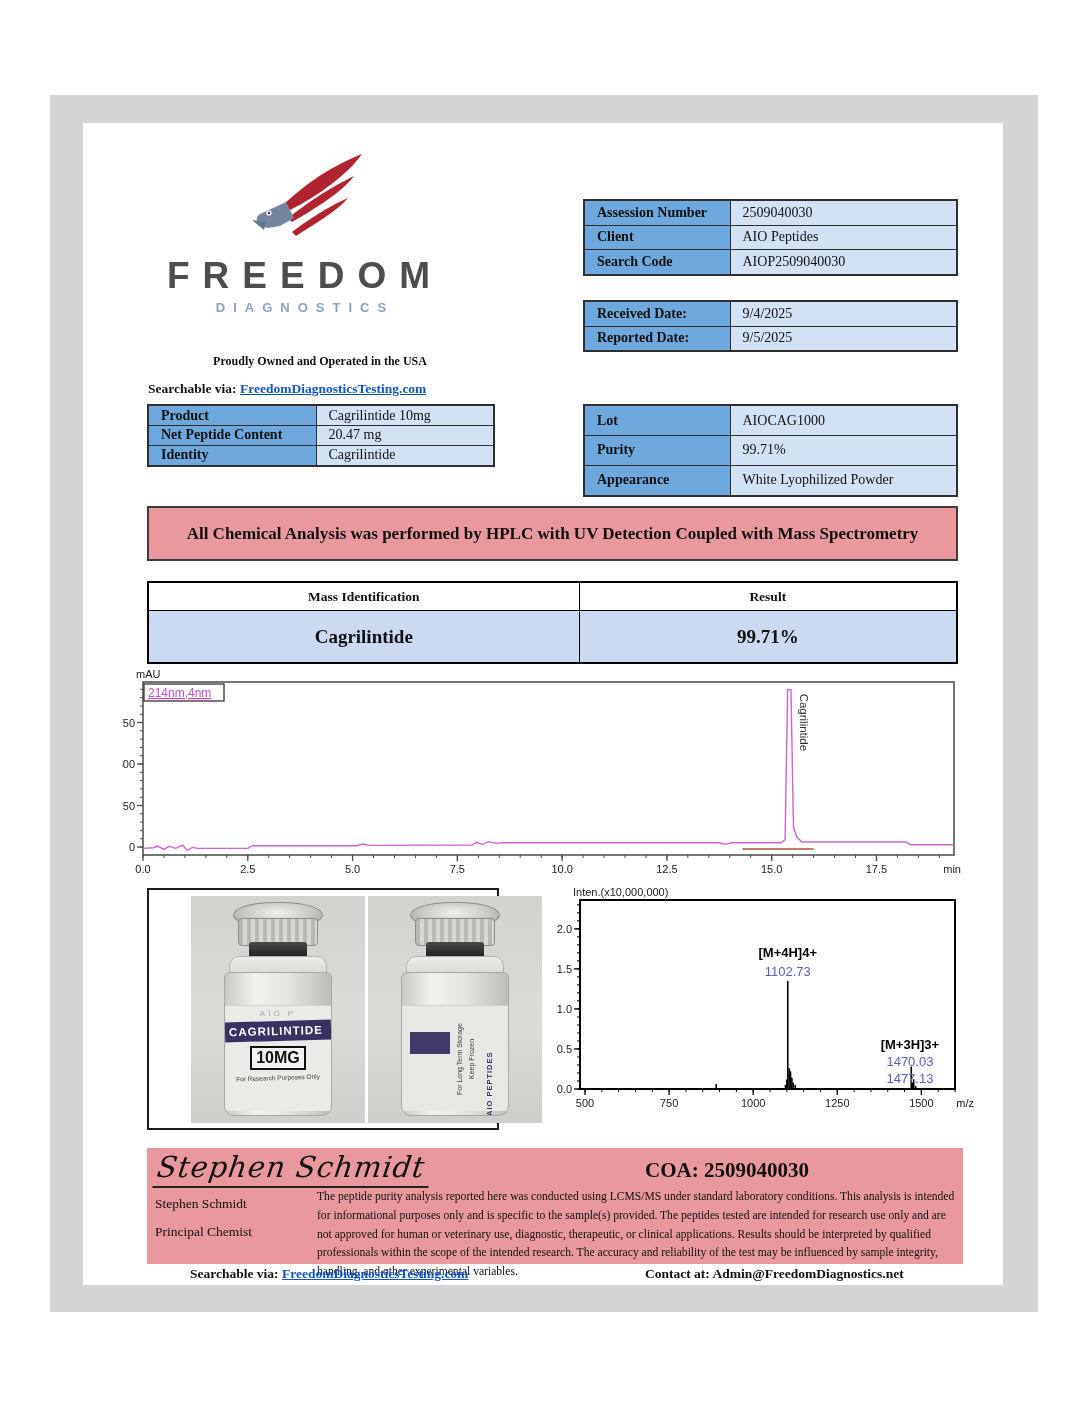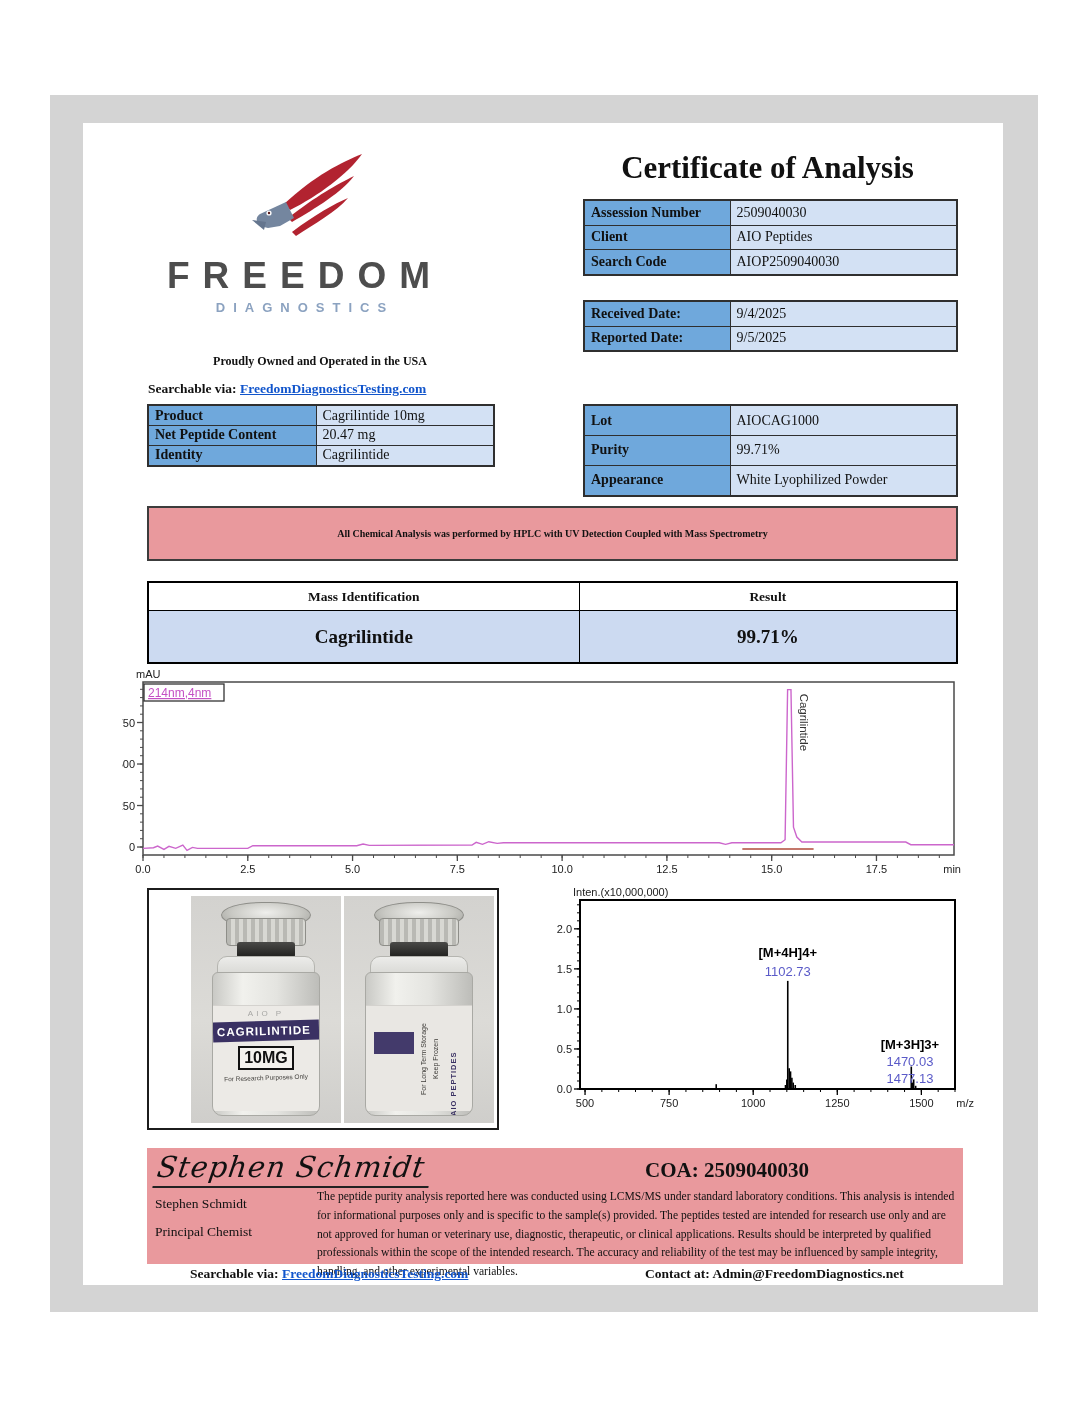--- a/index.html
+++ b/index.html
@@ -14,38 +14,38 @@
          font-size:37px;letter-spacing:13px;text-align:center;white-space:nowrap;}
   .brand-sub{font-family:"Liberation Sans",sans-serif;font-weight:bold;color:#8ba2c0;
          font-size:13px;letter-spacing:8px;text-align:center;white-space:nowrap;}
   .tagline{font-weight:bold;font-size:12px;text-align:center;}
   .searchrow{font-weight:bold;font-size:13.5px;}
   a.link{color:#1155cc;text-decoration:underline;font-weight:bold;}
 
   .doc-title{font-weight:bold;font-size:31px;text-align:center;white-space:nowrap;}
 
   table.kv{border-collapse:collapse;width:100%;height:100%;table-layout:fixed;}
-  table.kv td{border:1px solid #2f2f2f;padding:1px 6px;font-size:14px;vertical-align:middle;}
+  table.kv td{border:1px solid #2f2f2f;padding:1px 12px;font-size:14px;vertical-align:middle;}
   table.kv{border:2px solid #2f2f2f;}
   td.k{background:#6fa8dc;font-weight:bold;}
   td.v{background:#d3e1f4;}
 
   .banner{background:#e9999d;border:2px solid #3c3c3c;display:flex;align-items:center;justify-content:center;
-          font-weight:bold;font-size:10px;text-align:center;}
+          font-weight:bold;font-size:17px;text-align:center;}
 
   table.mass{border-collapse:collapse;width:100%;table-layout:fixed;border:2px solid #000;}
   table.mass td{border:1px solid #000;text-align:center;vertical-align:middle;}
   .mass-h{background:#fff;font-weight:bold;font-size:13.5px;height:25px;}
   .mass-d{background:#ccdaf1;font-weight:bold;font-size:19px;height:49px;}
 
   
   .vialbox{border:2px solid #1c1c1c;background:#fff;}
   .photos{position:absolute;left:42px;top:6px;display:flex;gap:3px;}
   .photo{width:150px;height:227px;background:linear-gradient(180deg,#d3d2cf 0%,#dcdbd7 55%,#cfcecb 100%);
-         position:relative;overflow:hidden;}
+         position:relative;overflow:hidden;padding-left:24px;}
   .cap-top{position:absolute;top:6px;left:50%;transform:translateX(-50%);width:88px;height:24px;border-radius:50%/ 55%;
            background:radial-gradient(ellipse at 50% 40%,#efefec 0%,#c9c9c4 55%,#9a9a95 100%);border:1px solid #8e8e89;}
   .cap-skirt{position:absolute;top:22px;left:50%;transform:translateX(-50%);width:78px;height:26px;
            background:repeating-linear-gradient(90deg,#b9b9b4 0 4px,#d8d8d3 4px 8px);border:1px solid #8e8e89;border-radius:4px;}
   .crimp{position:absolute;top:46px;left:50%;transform:translateX(-50%);width:58px;height:16px;
            background:linear-gradient(180deg,#4a4a48,#1e1e1c);border-radius:3px;}
   .shoulder{position:absolute;top:60px;left:50%;transform:translateX(-50%);width:96px;height:18px;
            background:linear-gradient(180deg,#ececea,#d8d8d4);border-radius:10px 10px 0 0;border:1px solid #b5b5b0;}
   .bodyglass{position:absolute;top:76px;left:50%;transform:translateX(-50%);width:106px;height:142px;
            background:linear-gradient(90deg,#c9c9c5 0%,#f1f1ed 28%,#e4e4e0 60%,#bdbdb9 100%);
@@ -92,21 +92,20 @@
     <circle cx="47" cy="61" r="1.2" fill="#5a1a1a"></circle>
   </svg>
   <div class="abs brand" style="left:150px;top:255px;width:310px;">FREEDOM</div>
   <div class="abs brand-sub" style="left:150px;top:300px;width:310px;">DIAGNOSTICS</div>
   <div class="abs tagline" style="left:170px;top:354px;width:300px;">Proudly Owned and Operated in the USA</div>
   <div class="abs searchrow" style="left:148px;top:381px;">
     <span>Searchable via:</span>
     <a class="link" href="#">FreedomDiagnosticsTesting.com</a>
   </div>
 
-  <div class="abs doc-title" style="left:575px;top:150px;width:385px;">Certificate of Analysis</div>
 
   <div class="abs" style="left:583px;top:199px;width:375px;height:77px;">
     <table class="kv">
         <colgroup>
           <col style="width:146px">
           <col>
         </colgroup>
       <tbody>
           <tr>
         <td class="k">Assession Number</td>

